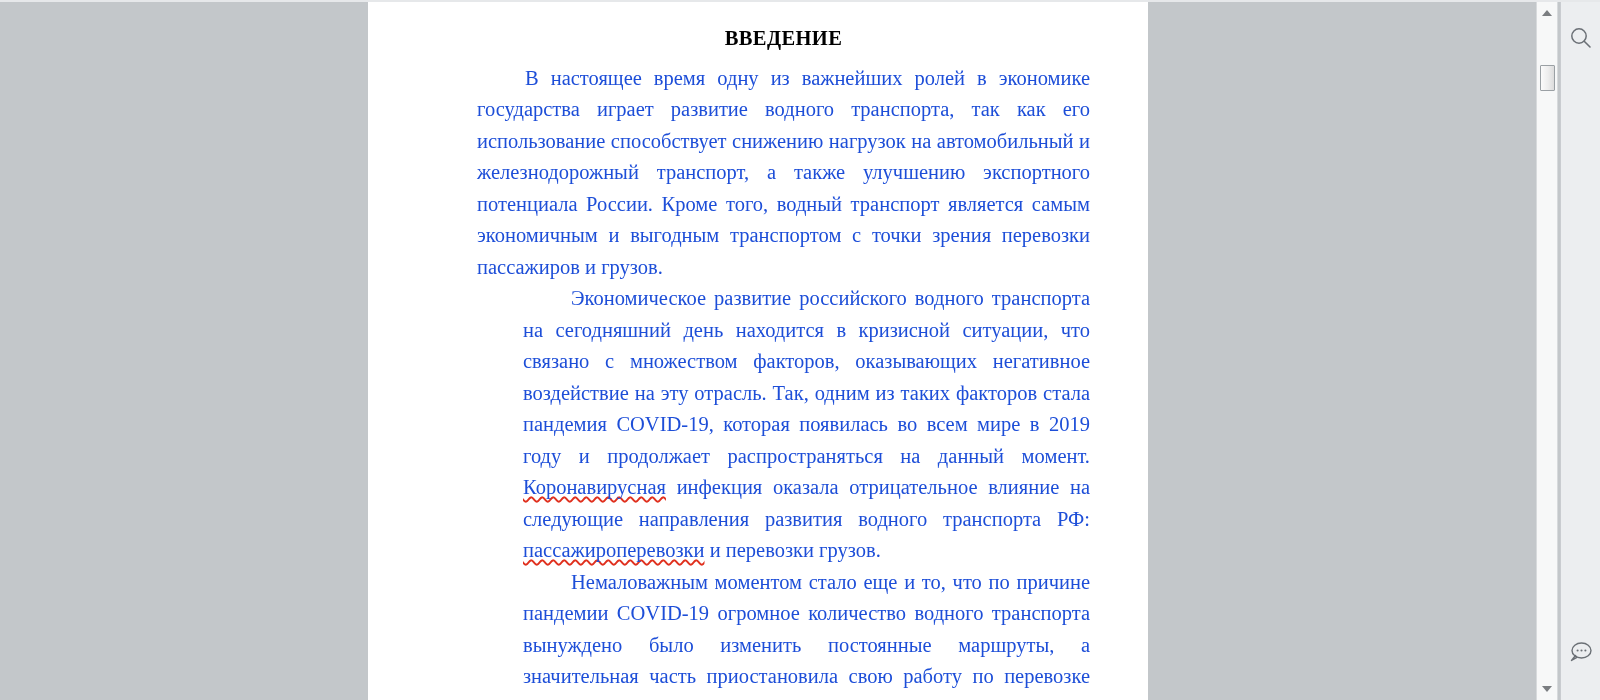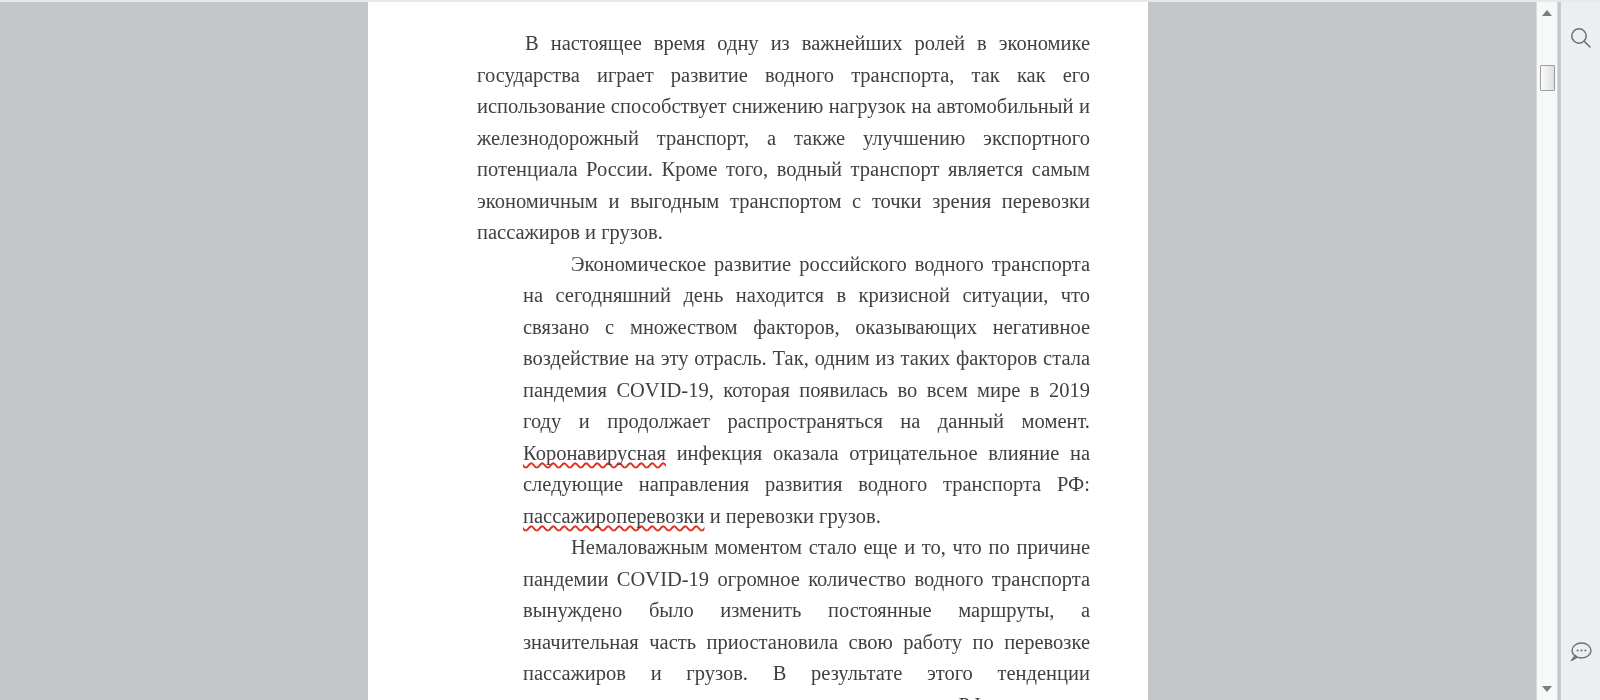--- a/index.html
+++ b/index.html
@@ -54,21 +54,21 @@
     font-size:20.5px;
     letter-spacing:0.4px;
     color:#000;
     line-height:1.0;
     margin-bottom:14px;
   }
 
   .para {
     font-size:20.5px;
     line-height:31.5px;
-    color:#404040;
+    color:#1d4ed8;
     text-align:justify;
     text-indent:48px;
     hyphens:none;
     -webkit-hyphens:none;
   }
 
   .para + .para { margin-top:0;margin-left:46px; }
 
   
   .spell {
@@ -131,20 +131,21 @@
 </head>
 <body>
 
 <div id="app">
 
   <div class="top-rule"></div>
 
   <div class="doc-canvas">
     <div class="page">
       <div class="page-inner">
+        <div class="doc-title">ВВЕДЕНИЕ</div>
         <div id="paragraphs">
             <div class="para"><span>В настоящее время одну из важнейших ролей в экономике государства играет развитие водного транспорта, так как его использование способствует снижению нагрузок на автомобильный и железнодорожный транспорт, а также улучшению экспортного потенциала России. Кроме того, водный транспорт является самым экономичным и выгодным транспортом с точки зрения перевозки пассажиров и грузов.</span></div>
             <div class="para"><span>Экономическое развитие российского водного транспорта на сегодняшний день находится в кризисной ситуации, что связано с множеством факторов, оказывающих негативное воздействие на эту отрасль. Так, одним из таких факторов стала пандемия COVID-19, которая появилась во всем мире в 2019 году и продолжает распространяться на данный момент. </span><span class="spell">Коронавирусная</span><span> инфекция оказала отрицательное влияние на следующие направления развития водного транспорта РФ: </span><span class="spell">пассажироперевозки</span><span> и перевозки грузов.</span></div>
             <div class="para"><span>Немаловажным моментом стало еще и то, что по причине пандемии COVID-19 огромное количество водного транспорта вынуждено было изменить постоянные маршруты, а значительная часть приостановила свою работу по перевозке пассажиров и грузов. В результате этого тенденции экономического развития водного транспорта РФ пошли на спад.</span></div>
           </div>
       </div>
     </div>
   </div>
 
   <div class="scrollbar">

